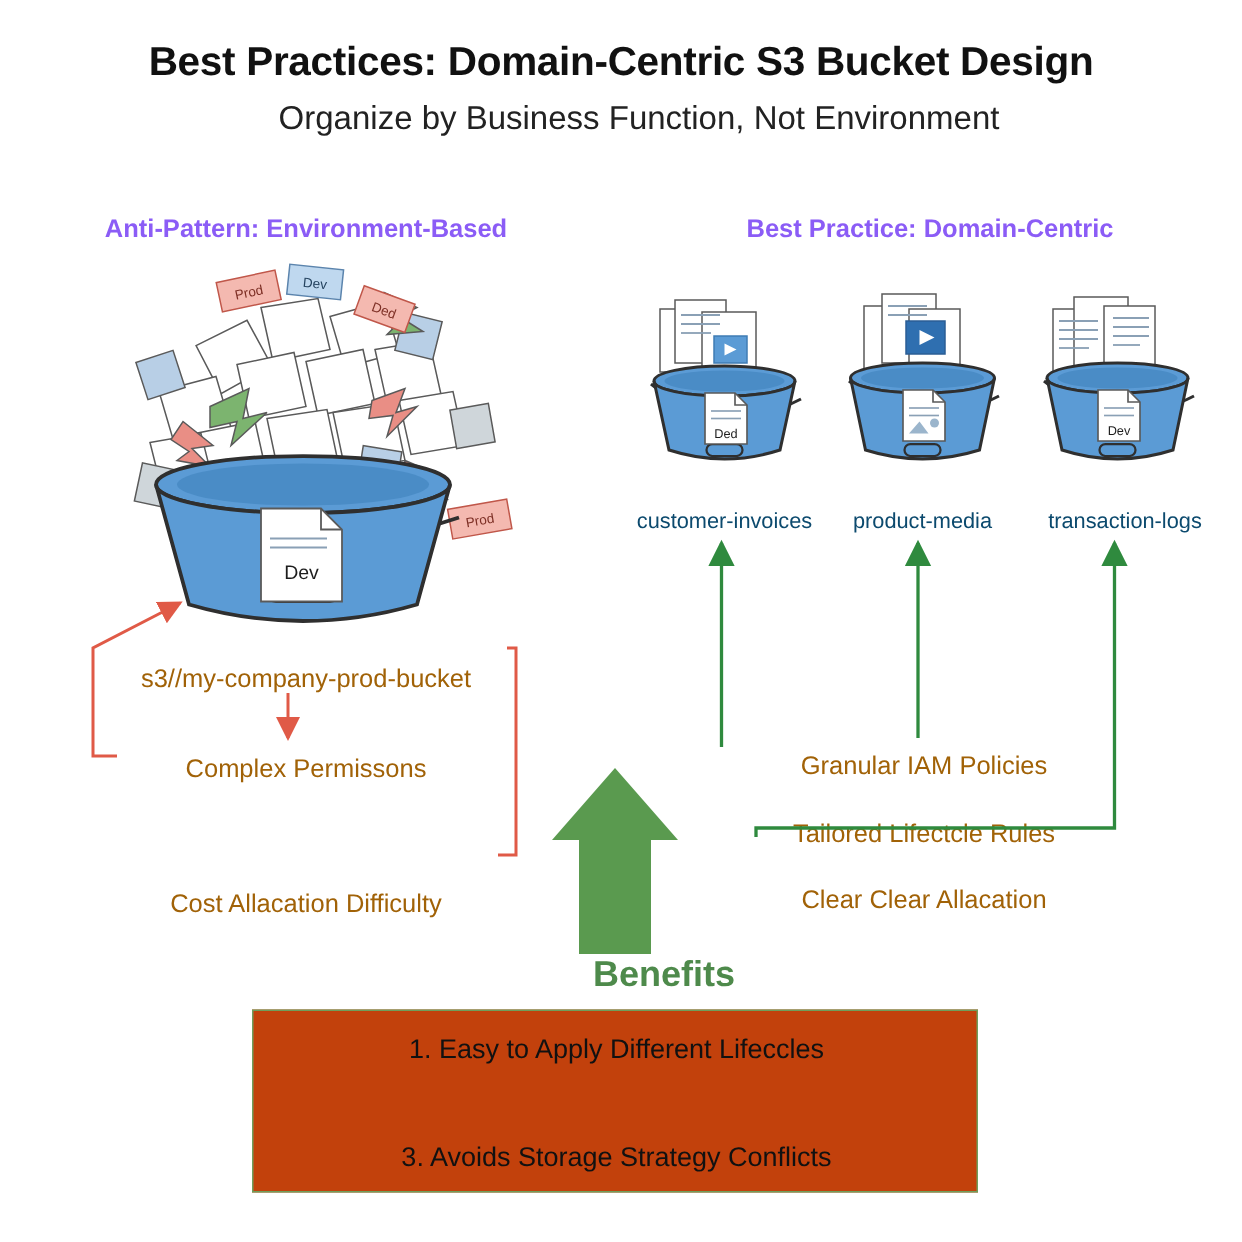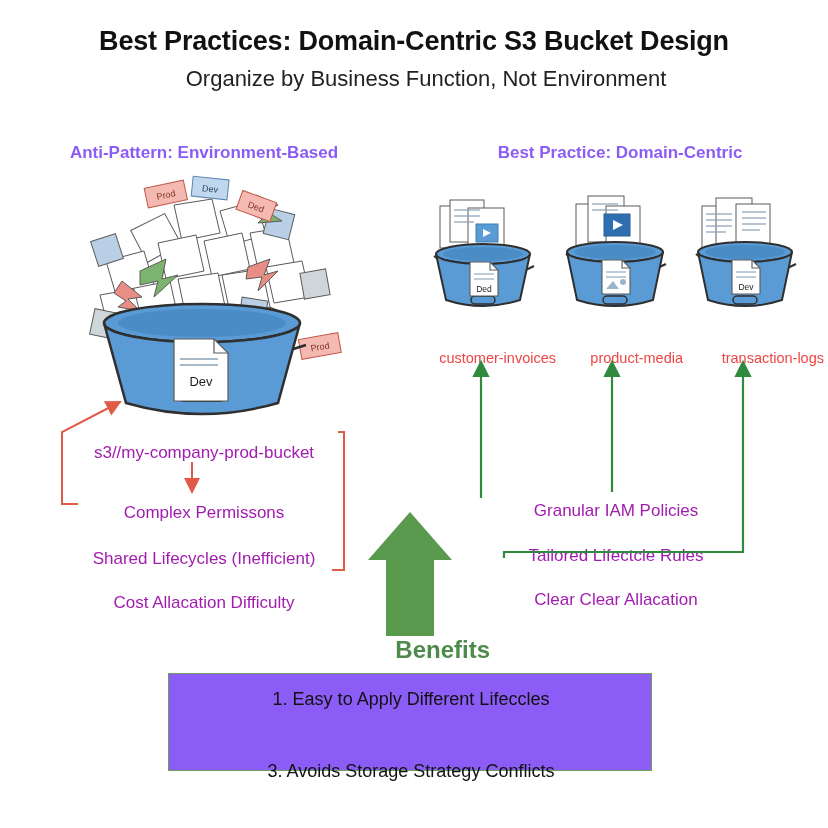--- a/index.html
+++ b/index.html
@@ -57,31 +57,30 @@
   
   .bucket {
     position: absolute;
   }
   .bucket svg { display: block; }
 
   
   .bucket-label {
     position: absolute;
     font-size: 14.5px;
-    color: #ef4444;
-    text-align: right;
+    color: #0c4a6e;
+    text-align: center;
     white-space: nowrap;
-    margin-top: 10px;
   }
 
   
   .line {
     position: absolute;
     font-size: 17px;
-    color: #a21caf;
+    color: #a16207;
     white-space: nowrap;
   }
   .line.left  { text-align: center; }
   .line.right { text-align: center; }
 
   
   #benefits-word {
     position: absolute;
     left: 330px;
     top: 636px;
@@ -89,22 +88,22 @@
     text-align: right;
     font-size: 24px;
     font-weight: bold;
     color: #4e8a4b;
   }
   #benefits-box {
     position: absolute;
     left: 168px;
     top: 673px;
     width: 484px;
-    height: 98px;
-    background: #8b5cf6;
+    height: 122px;
+    background: #c2410c;
     border: 1.5px solid #6f9e5c;
     box-sizing: border-box;
   }
   .benefit-item {
     position: absolute;
     width: 484px;
     left: 0;
     text-align: center;
     font-size: 18px;
     color: #111111;
@@ -307,21 +306,20 @@
       </g>
     </svg>
   </div>
 
   <div class="bucket-label" style="left:410px; top:340px; width:146px;">customer-invoices</div>
   <div class="bucket-label" style="left:547px; top:340px; width:136px;">product-media</div>
   <div class="bucket-label" style="left:676px; top:340px; width:148px;">transaction-logs</div>
 
   <div class="line left" style="left:24px; top:443px; width:360px;">s3//my-company-prod-bucket</div>
   <div class="line left" style="left:24px; top:503px; width:360px;">Complex Permissons</div>
-  <div class="line left" style="left:24px; top:549px; width:360px;">Shared Lifecycles (Inefficient)</div>
   <div class="line left" style="left:24px; top:593px; width:360px;">Cost Allacation Difficulty</div>
 
   <div class="line right" style="left:416px; top:501px; width:400px;">Granular IAM Policies</div>
   <div class="line right" style="left:416px; top:546px; width:400px;">Tailored Lifectcle Rules</div>
   <div class="line right" style="left:416px; top:590px; width:400px;">Clear Clear Allacation</div>
 
   <div id="benefits-word">Benefits</div>
   <div id="benefits-box">
     <div class="benefit-item" id="benefit-0">1. Easy to Apply Different Lifeccles</div>
     <div class="benefit-item" id="benefit-2">3. Avoids Storage Strategy Conflicts</div>

